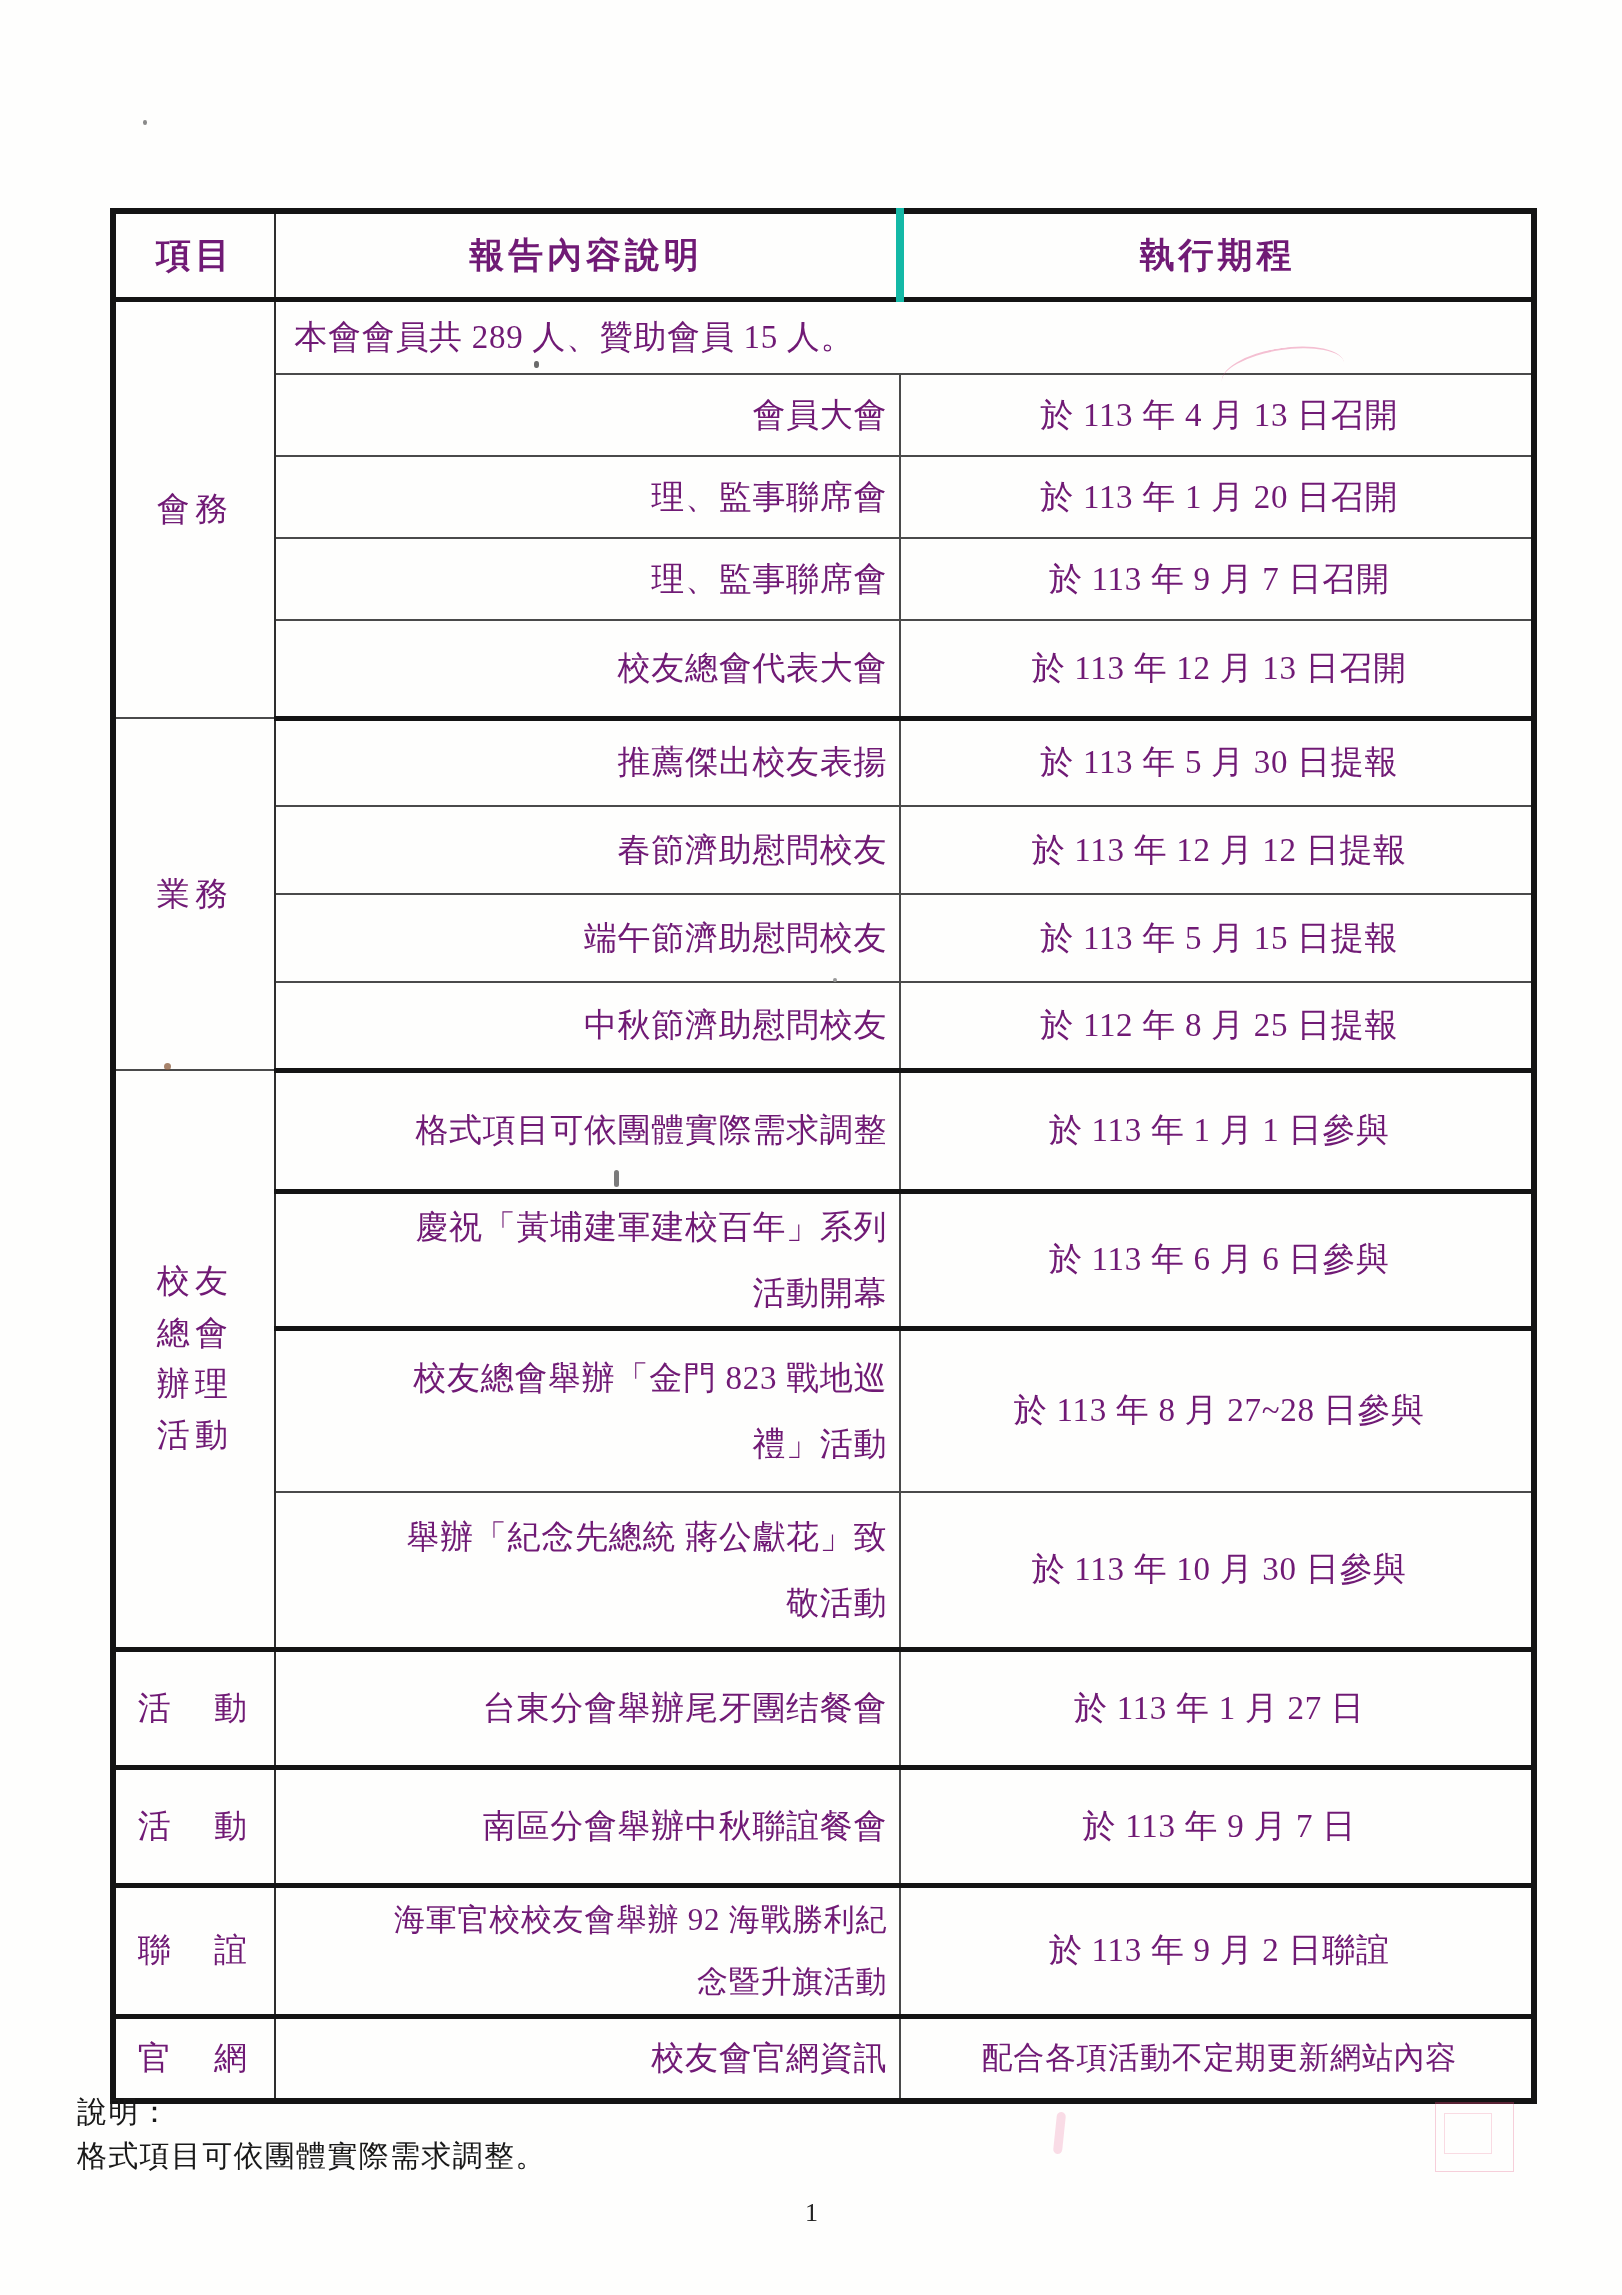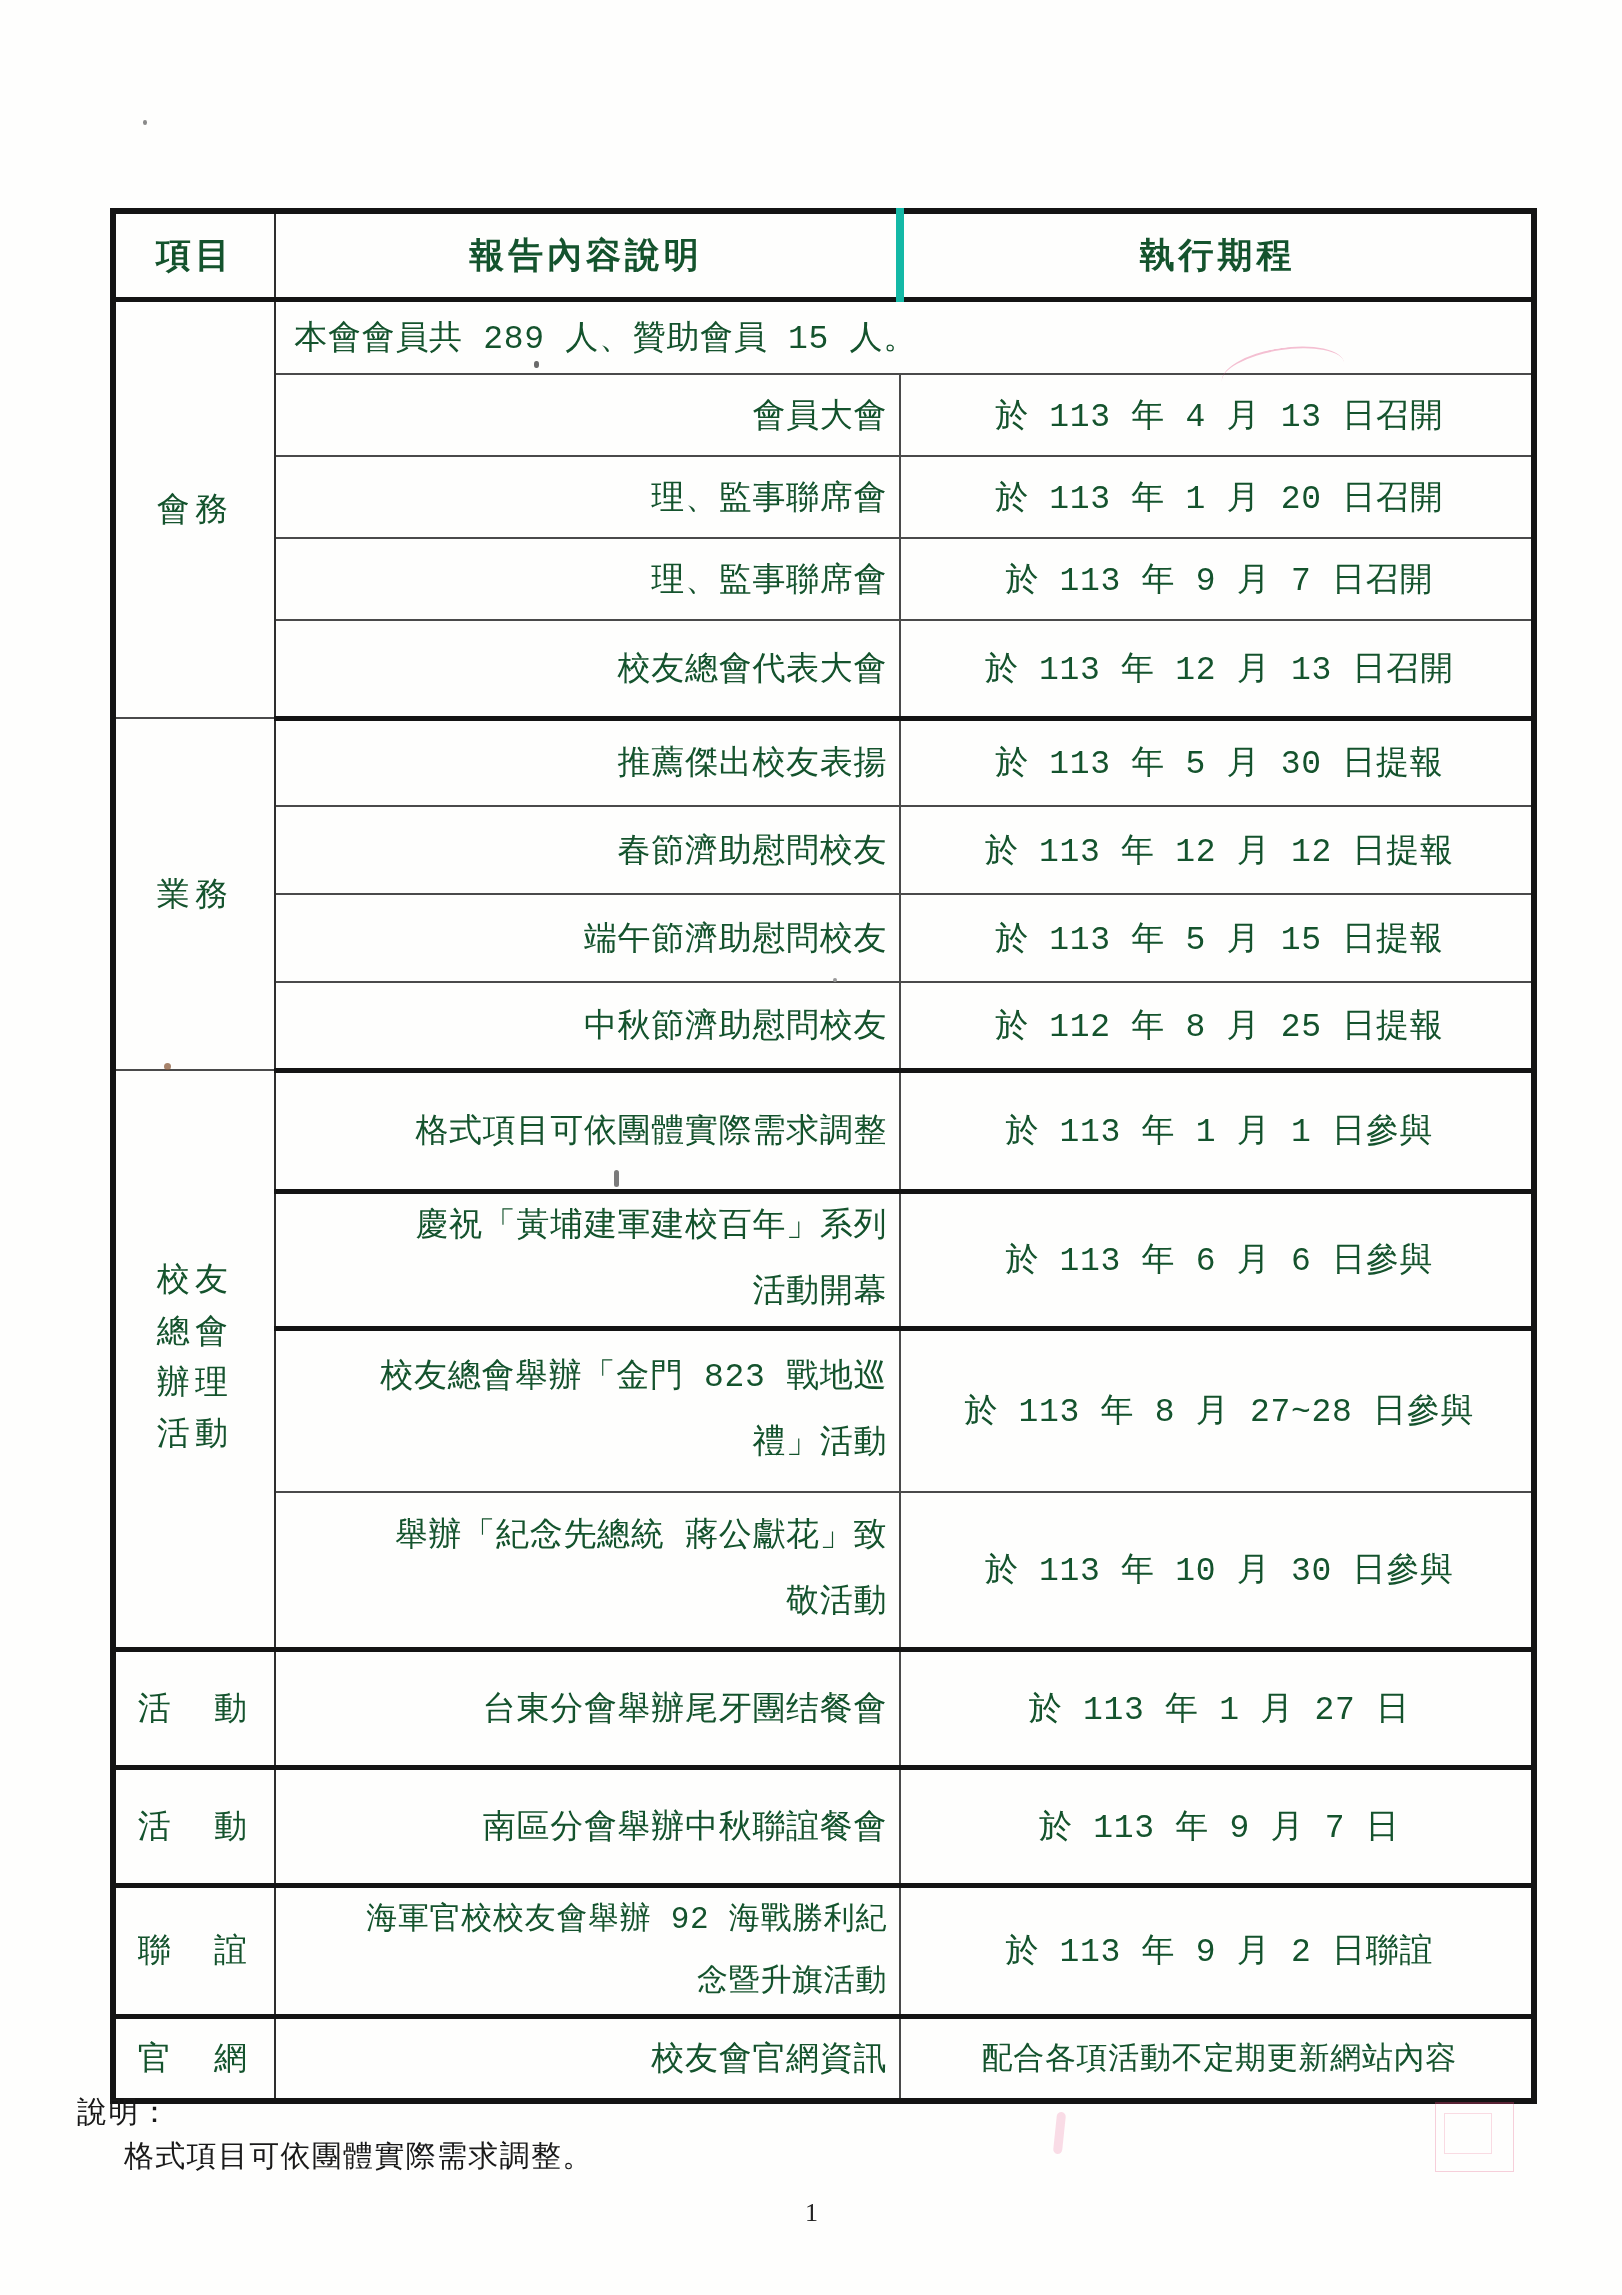--- a/index.html
+++ b/index.html
@@ -3,36 +3,36 @@
 <meta charset="utf-8">
 <style>
   html,body{margin:0;padding:0;background:#e8e8e8;}
   .page{position:relative;width:1623px;height:2295px;background:#fefefdff;background:#fefefd;overflow:hidden;
         font-family:"Liberation Serif","DejaVu Serif",serif;color:#1c1c1c;}
   .title{position:absolute;top:79px;left:0;width:100%;text-align:center;margin:0;
          font-size:58px;font-weight:bold;letter-spacing:3.3px;color:#111;}
   table.report{position:absolute;left:110px;top:208px;width:1420px;
          border:6.5px solid #141414;border-collapse:collapse;table-layout:fixed;}
   col.c1{width:162px;} col.c2{width:625px;} col.c3{width:634px;}
-  th,td{vertical-align:middle;font-size:33px;color:#14532d;font-family:Liberation Mono, monospace;}
+  th,td{vertical-align:middle;font-size:33px;color:#701a75;}
   th{font-size:35px;font-weight:bold;text-align:center;letter-spacing:3.9px;}
   tr.b-thin > th, tr.b-thin > td{border-bottom:2px solid #4a4a4a;}
   tr.b-thick > th, tr.b-thick > td{border-bottom:5.2px solid #141414;}
   .sec-label{text-align:center;letter-spacing:5.2px;border-right:2px solid #2e2e2e;}
   .sec-label .lbl-line{display:block;line-height:1.55;letter-spacing:5.2px;}
   th.h-item{border-right:2px solid #2e2e2e;}
   th.h-desc{border-right:8px solid #14b8a6;}
   td.desc{text-align:right;padding:0 11.8px 0 18.3px;border-right:2px solid #4a4a4a;letter-spacing:0.7px;}
   td.desc .line{display:block;line-height:2.0;}
   td.desc.small{font-size:31px;}
   td.sched{text-align:center;padding:0 7.9px 0 14.4px;letter-spacing:0.7px;margin-left:24px;}
   td.intro{text-align:left;padding:0 11.8px 0 18.3px;letter-spacing:0.7px;}
   .footer-note{position:absolute;left:77px;font-size:30px;letter-spacing:1.3px;color:#191919;}
   .note-title{top:2092px;}
-  .note-body{top:2136px;margin-left:47px;}
+  .note-body{top:2136px;}
   .page-number{position:absolute;top:2198px;left:0;width:100%;text-align:center;font-size:26px;color:#222;}
   
   .artifact{position:absolute;pointer-events:none;}
   .pink-swirl{left:1221px;top:348px;width:124px;height:47px;border-top:2.6px solid rgba(228,90,140,.38);
               border-radius:50%;transform:rotate(-9deg);}
   .ghost-stamp{left:1435px;top:2102px;width:77px;height:67px;border:1.3px solid rgba(232,110,145,.4);
               border-top:2.6px solid rgba(214,60,110,.45);opacity:.8;}
   .ghost-stamp::after{content:"";position:absolute;left:7.9px;top:9.2px;width:46px;height:39px;
               border:0.7px solid rgba(232,110,145,.3);}
   .pink-smudge{left:1055px;top:2112px;width:9.2px;height:42px;background:rgba(230,100,150,.22);

